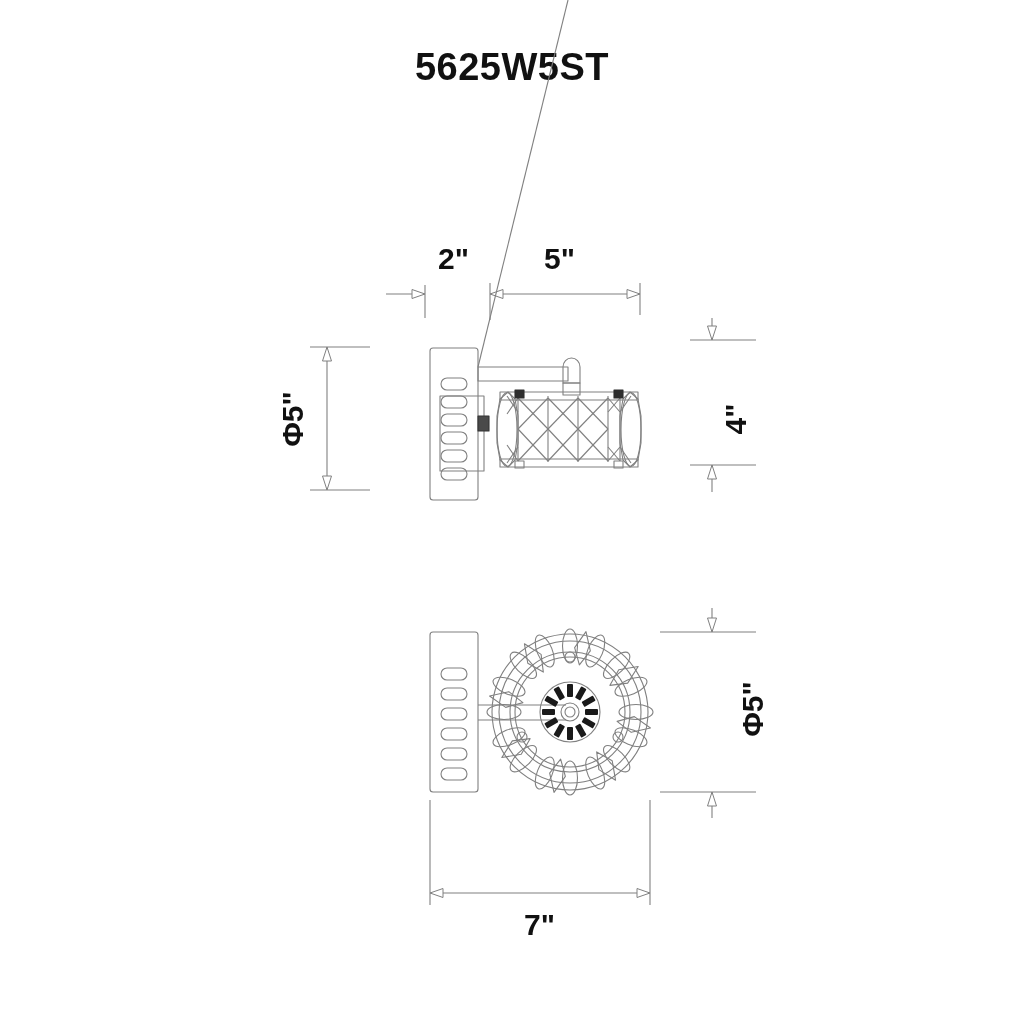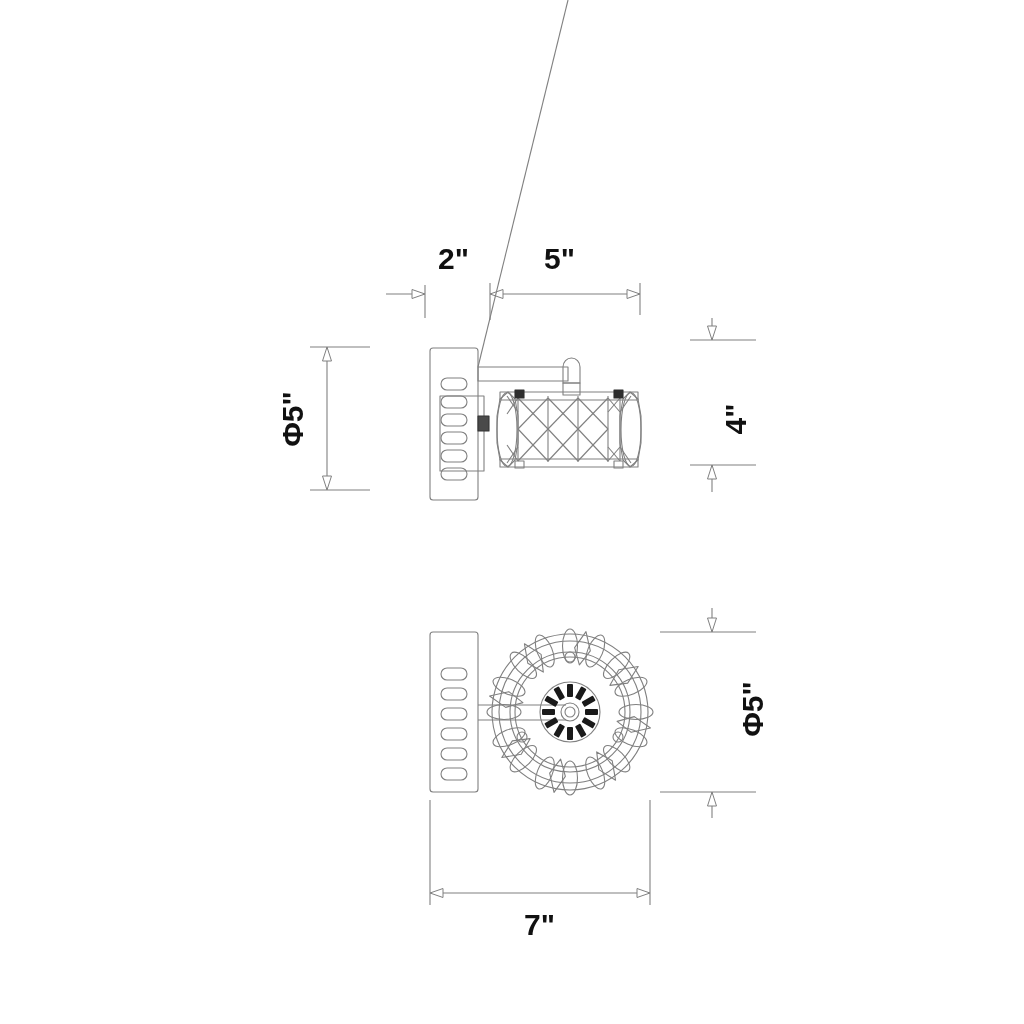--- a/index.html
+++ b/index.html
@@ -45,20 +45,21 @@
     transform: rotate(-90deg);
     transform-origin: center center;
   }
   svg { display: block; }
 </style>
 </head>
 <body>
 
 <div id="sheet">
 
+  <div id="title">5625W5ST</div>
 
   <div class="dimlabel" style="left:438px; top:244px;">2"</div>
 
   <div class="dimlabel" style="left:544px; top:244px;">5"</div>
 
   <div class="dimlabel rot90" style="left:253px; top:404px; width:80px; text-align:center;">Φ5"</div>
 
   <div class="dimlabel rot90" style="left:716px; top:404px; width:40px; text-align:center;">4"</div>
 
   <div class="dimlabel rot90" style="left:713px; top:694px; width:80px; text-align:center;">Φ5"</div>

